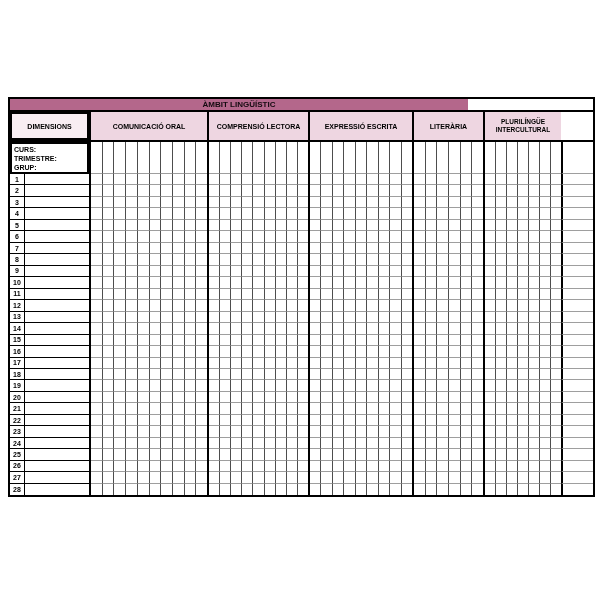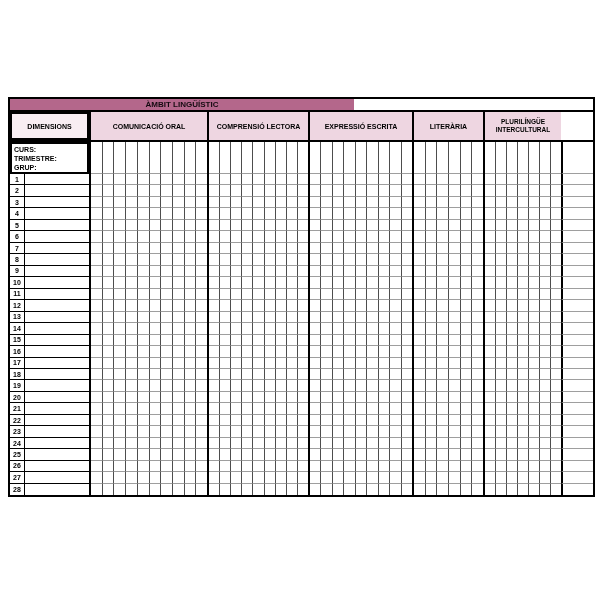--- a/index.html
+++ b/index.html
@@ -15,21 +15,21 @@
     border:2px solid #000;background:#fff;
     display:flex;flex-direction:column;
   }
   
   .banner-row{height:13px;display:flex;border-bottom:2px solid #000;flex:none;}
   .banner-cell{
     background:var(--banner,#b4678b);color:#140a10;
     font-weight:bold;font-size:8px;line-height:11px;text-align:center;
     overflow:hidden;white-space:nowrap;
   }
-  .banner-left{width:344px;}
+  .banner-left{width:458px;}
   .banner-right{flex:1;border-left:2px solid #000;}
   
   .header-row{height:30px;display:flex;flex:none;border-bottom:2px solid #000;position:relative;}
   .hcell{
     background:var(--header,#eed6e1);
     font-weight:bold;font-size:7px;color:#000;
     display:flex;align-items:center;justify-content:center;text-align:center;
     overflow:hidden;
   }
   .hdim{width:79px;background:var(--dims,#f8eef3);border:2px solid #000;}

